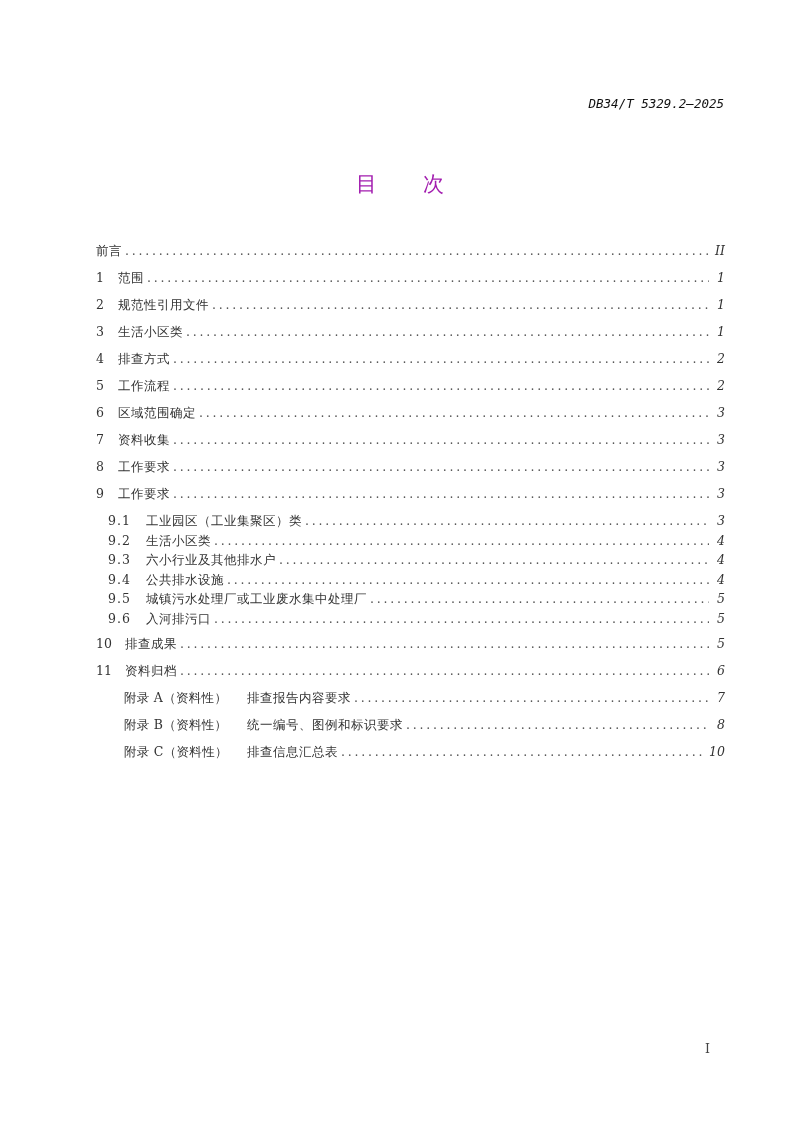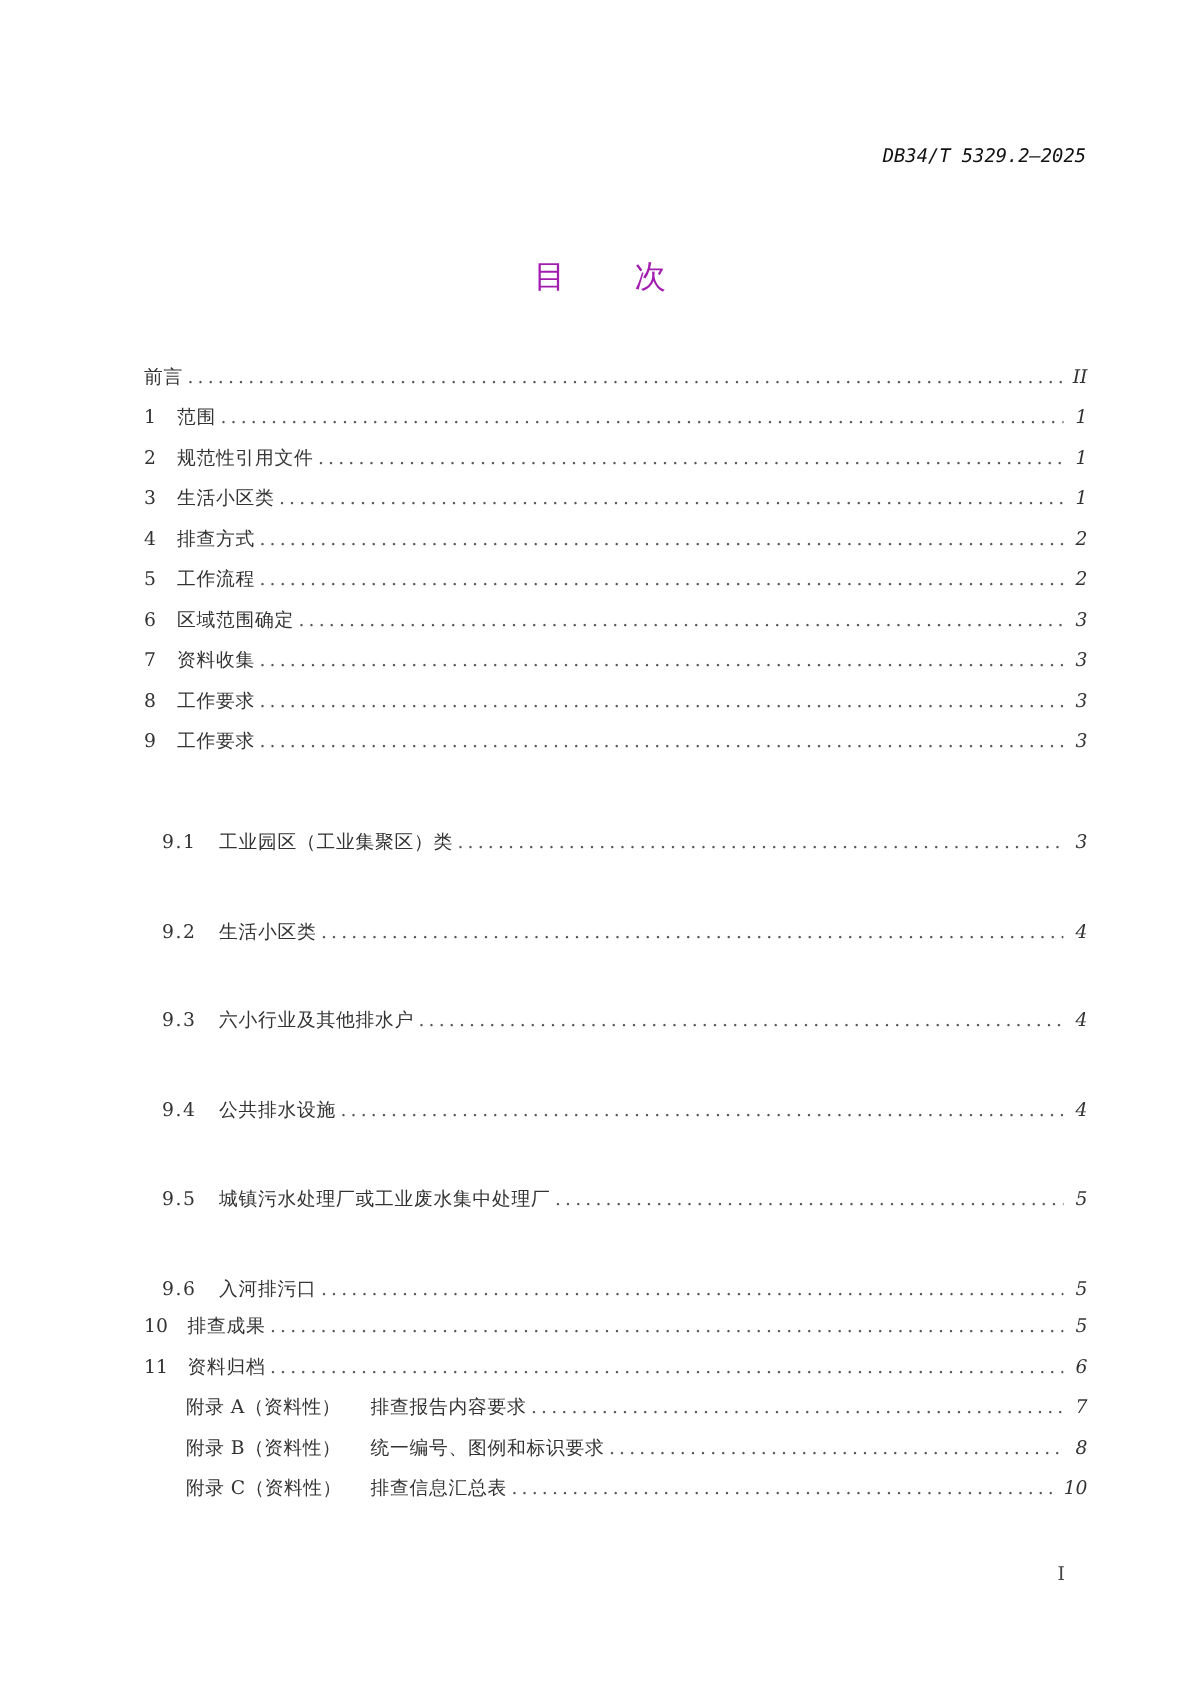--- a/index.html
+++ b/index.html
@@ -7,21 +7,21 @@
          font-family: "DejaVu Serif", "Liberation Serif", serif; color: #333333; }
   .doc-code { position: absolute; top: 96px; right: 76px; font-family: "DejaVu Sans Mono", "Liberation Mono", monospace;
               font-size: 12.5px; color: #111; letter-spacing: 0; font-style: italic; }
   .toc-title { position: absolute; top: 170px; left: 0; width: 800px; text-align: center;
                font-family: "DejaVu Sans", "Liberation Sans", sans-serif; font-size: 21px; color: #a21caf; }
   .toc-title span { display: inline-block; }
   .toc-title .gap { width: 46px; }
   .toc { position: absolute; top: 243px; left: 96px; width: 629px; }
   .row { position: relative; display: flex; align-items: baseline; font-size: 12.5px; line-height: 16px; white-space: nowrap; justify-content: center; }
   .row.top { height: 27px; }
-  .row.sub { height: 19.5px; padding-left: 12px; margin-top: 40px; }
+  .row.sub { height: 19.5px; padding-left: 12px; }
   .row.sub.last { height: 25px; }
   .num { display: inline-block; }
   .row.top .num { width: 22px; }
   .row.top .num.wide { width: 29px; }
   .row.sub .num { width: 38px; letter-spacing: 1px; }
   .label { display: inline-block; letter-spacing: 0.5px; }
   .app-prefix { display: inline-block; width: 123px; letter-spacing: 0.3px; padding-left: 28px; }
   .leader { flex: 1; overflow: hidden; margin: 0 4px 0 3px; letter-spacing: 3.4px; color: #555; }
   .leader::before { content: ". . . . . . . . . . . . . . . . . . . . . . . . . . . . . . . . . . . . . . . . . . . . . . . . . . . . . . . . . . . . . . . . . . . . . . . . . . . . . . . . . . . . . . . . . . . . . . . . . . . . . . . . . . . ."; letter-spacing: -0.6px; }
   .page { display: inline-block; min-width: 12px; text-align: right; font-style: italic; }

